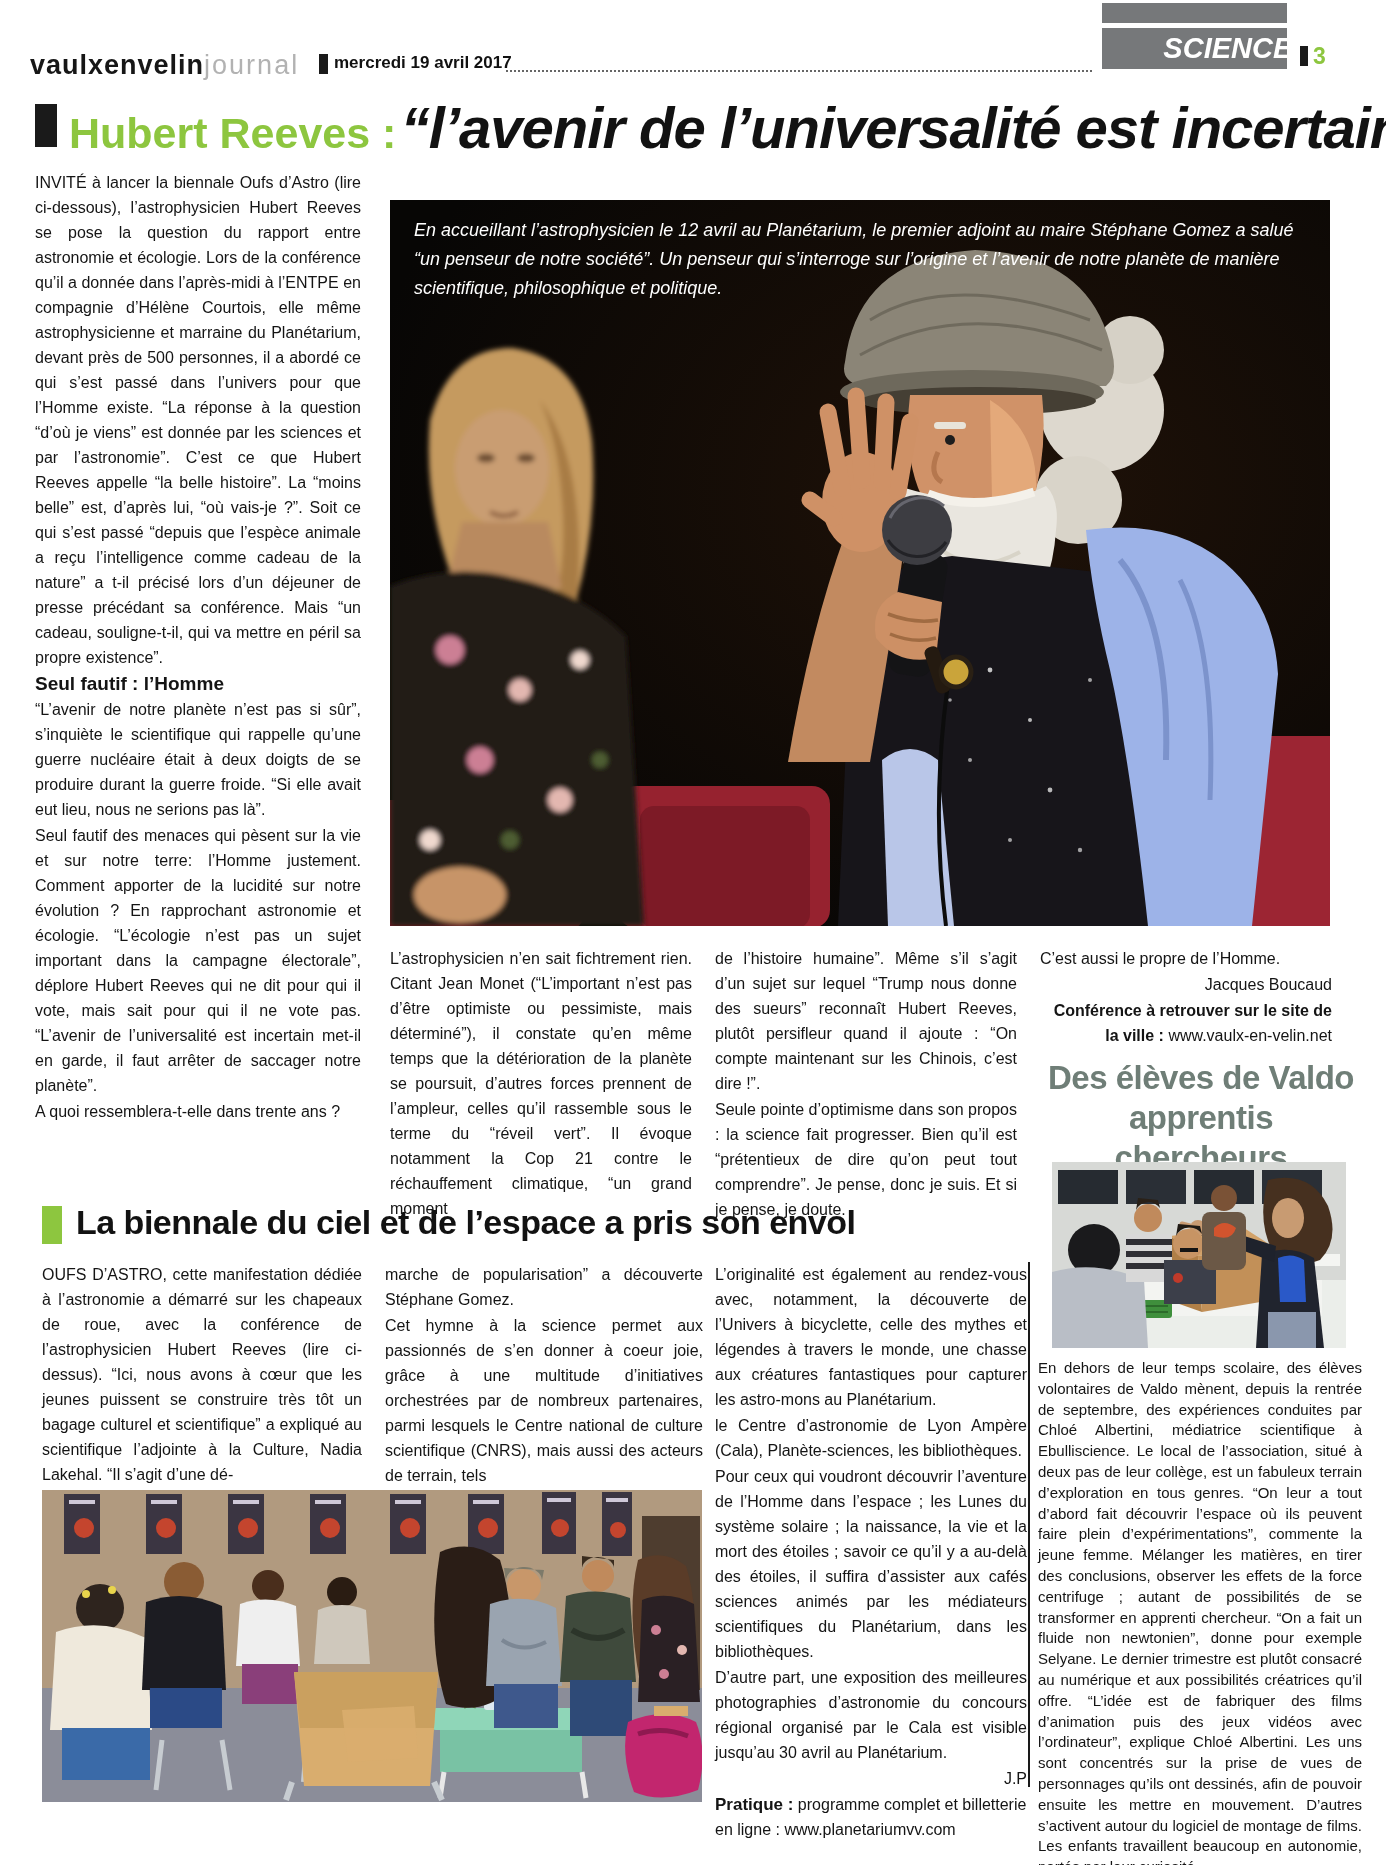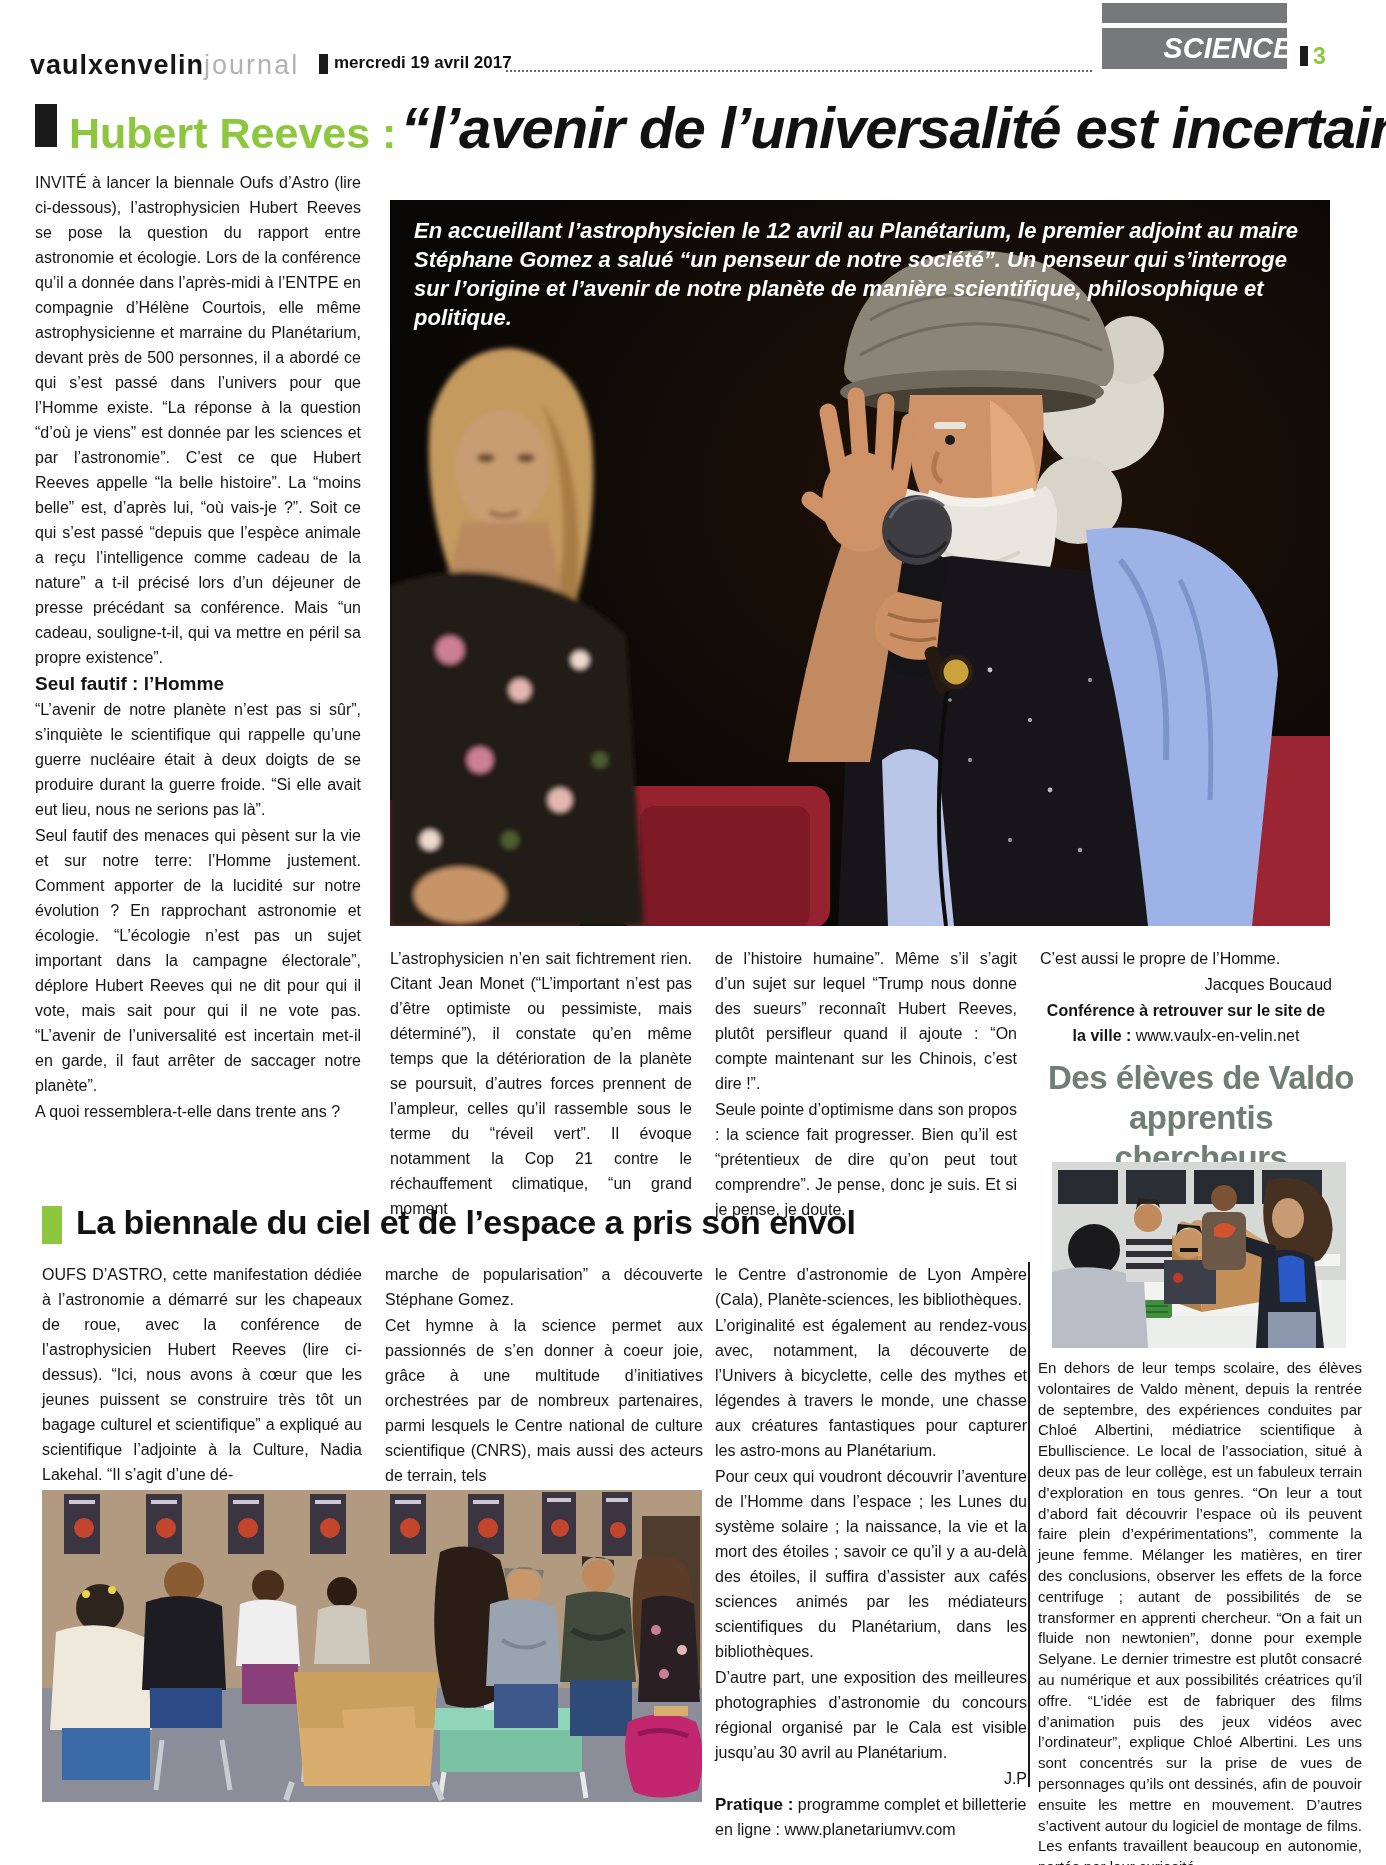--- a/index.html
+++ b/index.html
@@ -28,22 +28,22 @@
   .col p + p{margin-top:1px;}
   .small{font-size:15px;line-height:20.8px;}
   .subhead{font-size:19px;font-weight:700;margin:14px 0 3px 0;text-align:left;}
   .byline-r{text-align:right;}
   .bold{font-weight:700;}
   .vrule{width:2px;background:#1a1a1a;}
   
   .photo{overflow:hidden;}
   .photo svg{display:block;width:100%;height:100%;}
   .caption{position:absolute;left:0;top:0;width:100%;box-sizing:border-box;
-           padding:16px 30px 0 24px;color:#fff;font-weight:700;font-style:italic;
-           font-size:22px;line-height:29px;text-align:left;}
+           padding:16px 30px 0 24px;color:#fff;font-weight:400;font-style:italic;
+           font-size:18px;line-height:29px;text-align:left;}
 </style>
 </head>
 <body>
 
 <div id="page">
 
   <div class="abs logo" style="left:30px;top:50px;">
     <span>vaulxenvelin</span><span class="sub">journal</span>
   </div>
   <div class="abs blk" style="left:319px;top:54px;width:9px;height:20px;"></div>
@@ -170,21 +170,21 @@
   <div class="abs col" style="left:390px;top:946px;width:302px;">
     <p>L’astrophysicien n’en sait fichtrement rien. Citant Jean Monet (“L’important n’est pas d’être optimiste ou pessimiste, mais déterminé”), il constate qu’en même temps que la détérioration de la planète se poursuit, d’autres forces prennent de l’ampleur, celles qu’il rassemble sous le terme du “réveil vert”. Il évoque notamment la Cop 21 contre le réchauffement climatique, “un grand moment</p>
   </div>
   <div class="abs col" style="left:715px;top:946px;width:302px;">
     <p>de l’histoire humaine”. Même s’il s’agit d’un sujet sur lequel “Trump nous donne des sueurs” reconnaît Hubert Reeves, plutôt persifleur quand il ajoute : “On compte maintenant sur les Chinois, c’est dire !”.</p>
     <p>Seule pointe d’optimisme dans son propos : la science fait progresser. Bien qu’il est “prétentieux de dire qu’on peut tout comprendre”. Je pense, donc je suis. Et si je pense, je doute.</p>
   </div>
   <div class="abs col" style="left:1040px;top:946px;width:292px;">
     <p style="text-align:left;">C’est aussi le propre de l’Homme.</p>
     <p class="byline-r">Jacques Boucaud</p>
-    <p style="text-align:center;">
+    <p style="text-align:right;">
       <span class="bold">Conférence à retrouver sur le site de la ville :</span>
       <span>www.vaulx-en-velin.net</span>
     </p>
   </div>
 
   <div class="abs h3" style="left:1040px;top:1058px;width:322px;">
     <div>Des élèves de Valdo</div>
     <div>apprentis chercheurs</div>
   </div>
 
@@ -243,22 +243,22 @@
   <div class="abs h2" style="left:76px;top:1203px;">La biennale du ciel et de l’espace a pris son envol</div>
 
   <div class="abs col" style="left:42px;top:1262px;width:320px;">
     <p>OUFS D’ASTRO, cette manifestation dédiée à l’astronomie a démarré sur les chapeaux de roue, avec la conférence de l’astrophysicien Hubert Reeves (lire ci-dessus). “Ici, nous avons à cœur que les jeunes puissent se construire très tôt un bagage culturel et scientifique” a expliqué au scientifique l’adjointe à la Culture, Nadia Lakehal. “Il s’agit d’une dé-</p>
   </div>
   <div class="abs col" style="left:385px;top:1262px;width:318px;">
     <p>marche de popularisation” a découverte Stéphane Gomez.</p>
     <p>Cet hymne à la science permet aux passionnés de s’en donner à coeur joie, grâce à une multitude d’initiatives orchestrées par de nombreux partenaires, parmi lesquels le Centre national de culture scientifique (CNRS), mais aussi des acteurs de terrain, tels</p>
   </div>
   <div class="abs col" style="left:715px;top:1262px;width:312px;">
+    <p>L’originalité est également au rendez-vous avec, notamment, la découverte de l’Univers à bicyclette, celle des mythes et légendes à travers le monde, une chasse aux créatures fantastiques pour capturer les astro-mons au Planétarium.</p>
     <p>le Centre d’astronomie de Lyon Ampère (Cala), Planète-sciences, les bibliothèques.</p>
-    <p>L’originalité est également au rendez-vous avec, notamment, la découverte de l’Univers à bicyclette, celle des mythes et légendes à travers le monde, une chasse aux créatures fantastiques pour capturer les astro-mons au Planétarium.</p>
     <p>Pour ceux qui voudront découvrir l’aventure de l’Homme dans l’espace ; les Lunes du système solaire ; la naissance, la vie et la mort des étoiles ; savoir ce qu’il y a au-delà des étoiles, il suffira d’assister aux cafés sciences animés par les médiateurs scientifiques du Planétarium, dans les bibliothèques.</p>
     <p>D’autre part, une exposition des meilleures photographies d’astronomie du concours régional organisé par le Cala est visible jusqu’au 30 avril au Planétarium.</p>
     <p class="byline-r">J.P</p>
     <p style="text-align:left;">
       <span class="bold" style="font-size:17px;">Pratique :</span>
       <span>programme complet et billetterie en ligne : www.planetariumvv.com</span>
     </p>
   </div>
 
   <div class="abs vrule" style="left:1028px;top:1262px;height:525px;"></div>

